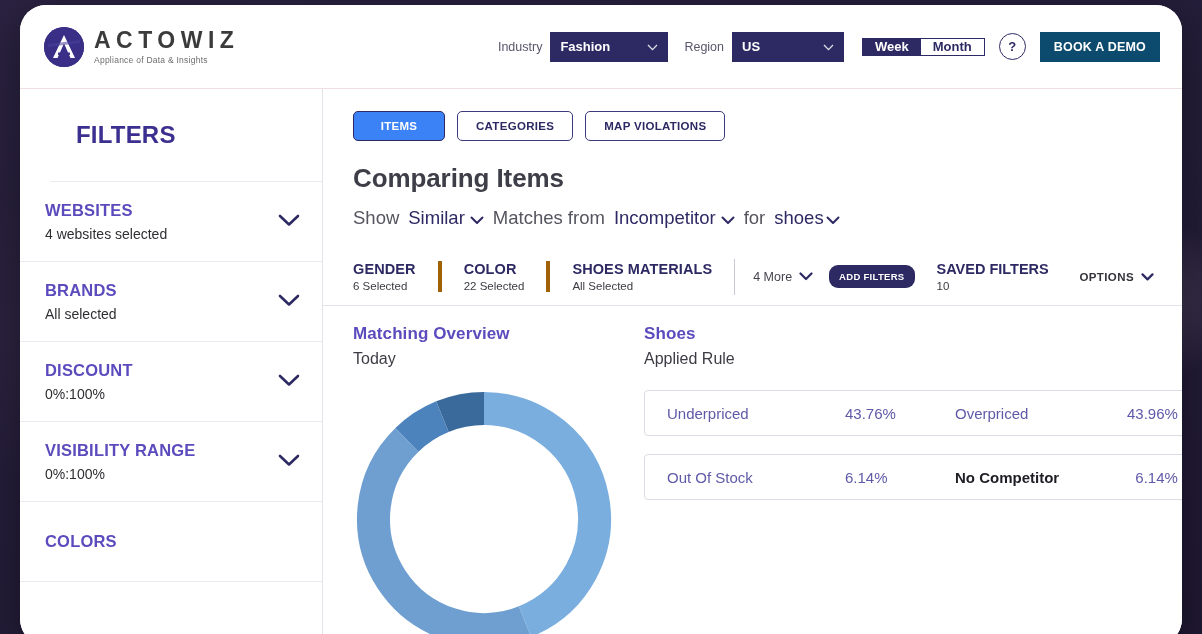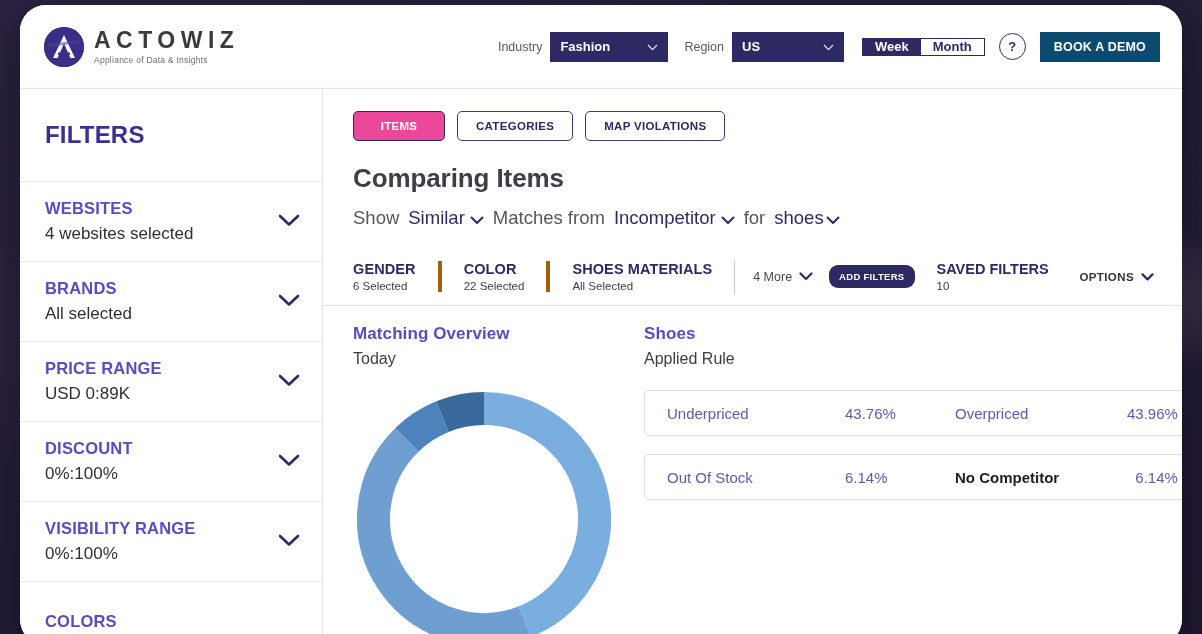--- a/index.html
+++ b/index.html
@@ -153,41 +153,42 @@
     border-right: 1px solid #e2e2e8;
     background: #fff;
     overflow: hidden;
   }
 
   .filters-title-block {
     height: 93px;
     display: flex; align-items: center;
     padding-left: 25px;
     border-bottom: 1px solid #e9e9ef;
+    margin-left: 31px;
   }
   .filters-title {
     font-size: 24px; font-weight: 700; color: #3b2f8f;
     letter-spacing: 0.2px;
   }
 
   .filter-item {
     height: 80px;
     padding: 0 22px 0 25px;
     display: flex;
     align-items: center;
     justify-content: space-between;
     border-bottom: 1px solid #e9e9ef;
     cursor: pointer;
   }
   .filter-item .ftext { display: flex; flex-direction: column; gap: 6px; }
   .filter-name {
     font-size: 16.5px; font-weight: 700; color: #5b4bbd;
     letter-spacing: 0.2px;
   }
-  .filter-sub { font-size: 17px; color: #2f2f33; }
+  .filter-sub { font-size: 14px; color: #2f2f33; }
   .chev {
     color: #2d2a63;
   }
 
   
   .main {
     flex: 1;
     display: flex;
     flex-direction: column;
     background: #fff;
@@ -204,21 +205,21 @@
     border-radius: 5px;
     display: flex; align-items: center; justify-content: center;
     font-size: 11.5px; font-weight: 700;
     letter-spacing: 0.3px;
     cursor: pointer;
     border: 1.2px solid #3b3a7e;
     background: #fff;
     color: #2d2a63;
     font-family: inherit;
   }
-  .tab.active { background: #ec4899; color: #fff; border-color: #2d2a63; }
+  .tab.active { background: #3b82f6; color: #fff; border-color: #2d2a63; }
   .tab.wide { min-width: 125px; }
 
   .page-title {
     font-size: 26px;
     font-weight: 700;
     color: #3e3e48;
     margin-top: 22px;
     letter-spacing: -0.1px;
   }
 
@@ -409,31 +410,20 @@
           <span class="filter-name">BRANDS</span>
           <span class="filter-sub">All selected</span>
         </div>
         <span class="chev">
           <svg width="22" height="13" viewBox="0 0 22 13">
               <path d="M2 2 L11 10.5 L20 2" stroke="#2d2a63" stroke-width="2.6" fill="none" stroke-linecap="round" stroke-linejoin="round"></path>
             </svg>
         </span>
       </div>
 
-      <div class="filter-item">
-        <div class="ftext">
-          <span class="filter-name">PRICE RANGE</span>
-          <span class="filter-sub">USD 0:89K</span>
-        </div>
-        <span class="chev">
-          <svg width="22" height="13" viewBox="0 0 22 13">
-              <path d="M2 2 L11 10.5 L20 2" stroke="#2d2a63" stroke-width="2.6" fill="none" stroke-linecap="round" stroke-linejoin="round"></path>
-            </svg>
-        </span>
-      </div>
 
       <div class="filter-item">
         <div class="ftext">
           <span class="filter-name">DISCOUNT</span>
           <span class="filter-sub">0%:100%</span>
         </div>
         <span class="chev">
           <svg width="22" height="13" viewBox="0 0 22 13">
               <path d="M2 2 L11 10.5 L20 2" stroke="#2d2a63" stroke-width="2.6" fill="none" stroke-linecap="round" stroke-linejoin="round"></path>
             </svg>

